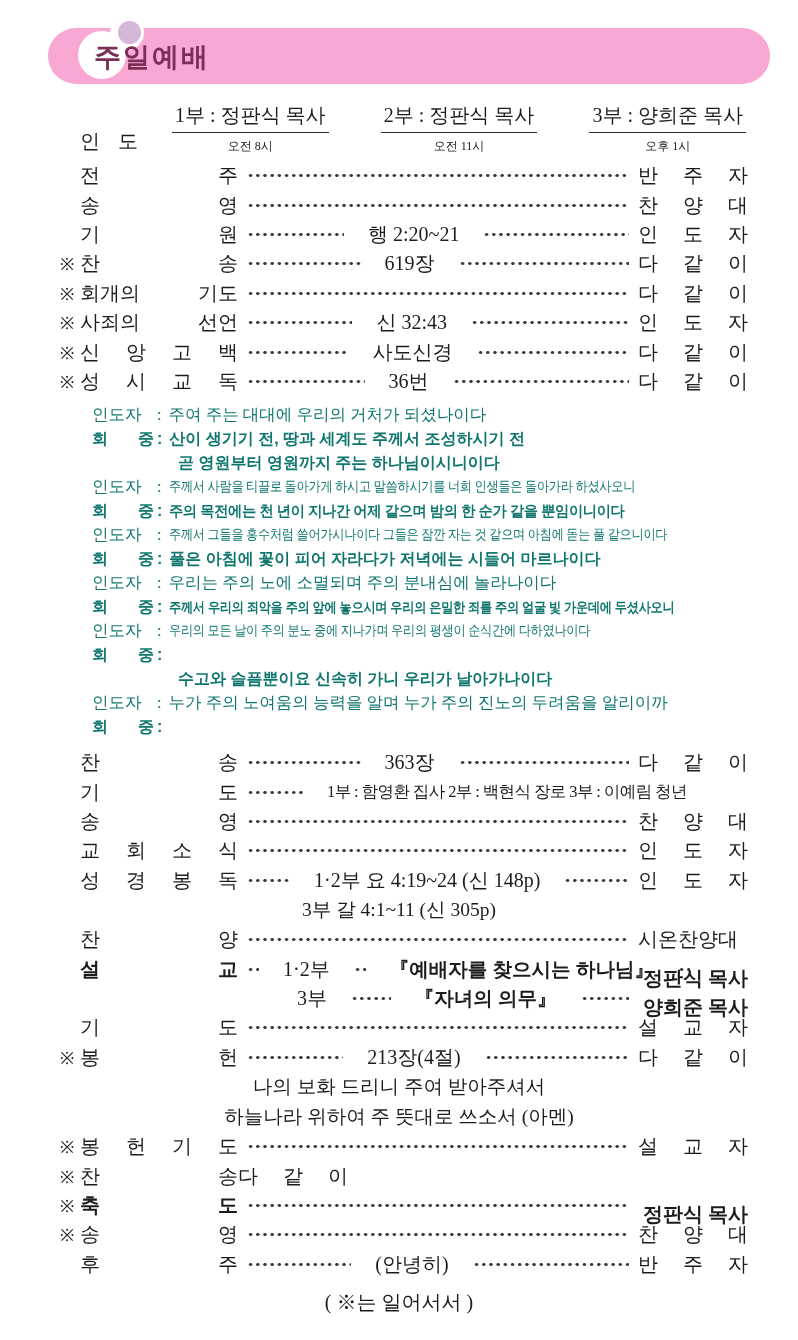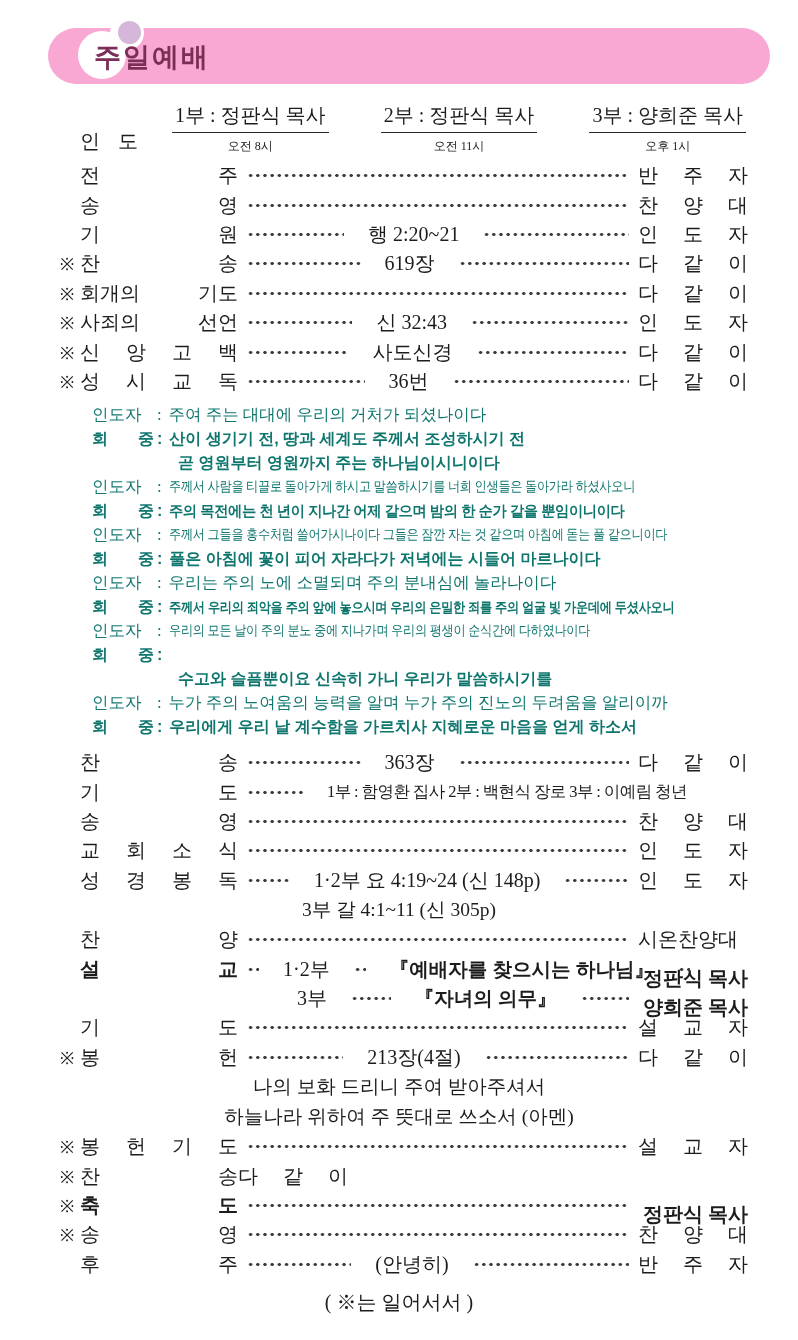--- a/index.html
+++ b/index.html
@@ -216,31 +216,30 @@
   <div class="r-line sm">
       <span class="r-sp">인도자</span>
       <span class="r-co">:</span>
       <span class="r-tx">우리의 모든 날이 주의 분노 중에 지나가며 우리의 평생이 순식간에 다하였나이다</span>
     </div>
   <div class="r-line bo">
       <span class="r-sp">회 중</span>
       <span class="r-co">:</span>
     </div>
   <div class="r-line bo r-cont">
-      <span class="r-tx">수고와 슬픔뿐이요 신속히 가니 우리가 말씀하시기를</span>
+      <span class="r-tx">수고와 슬픔뿐이요 신속히 가니 우리가 날아가나이다</span>
     </div>
   <div class="r-line">
       <span class="r-sp">인도자</span>
       <span class="r-co">:</span>
       <span class="r-tx">누가 주의 노여움의 능력을 알며 누가 주의 진노의 두려움을 알리이까</span>
     </div>
   <div class="r-line bo">
       <span class="r-sp">회 중</span>
       <span class="r-co">:</span>
-      <span class="r-tx">우리에게 우리 날 계수함을 가르치사 지혜로운 마음을 얻게 하소서</span>
     </div>
 </div>
 
 <div class="row">
   <span class="star"></span>
   <span class="lbl">찬 송</span>
   <div class="mid">
       <span class="dots l"></span>
       <span class="ct">363장</span>
       <span class="dots r"></span>

